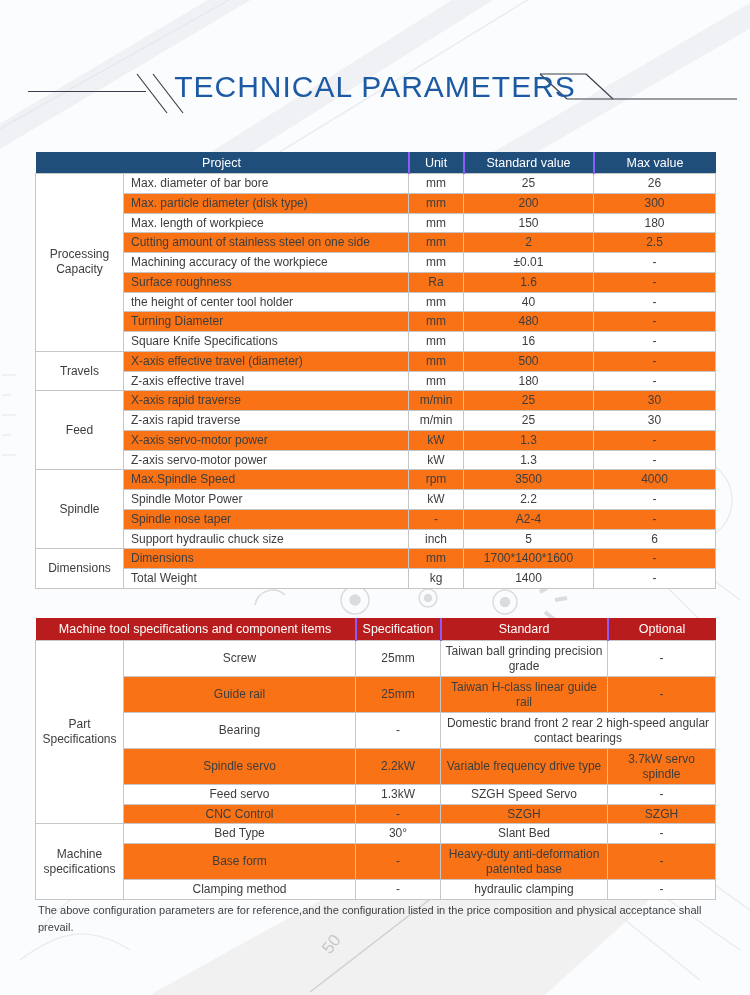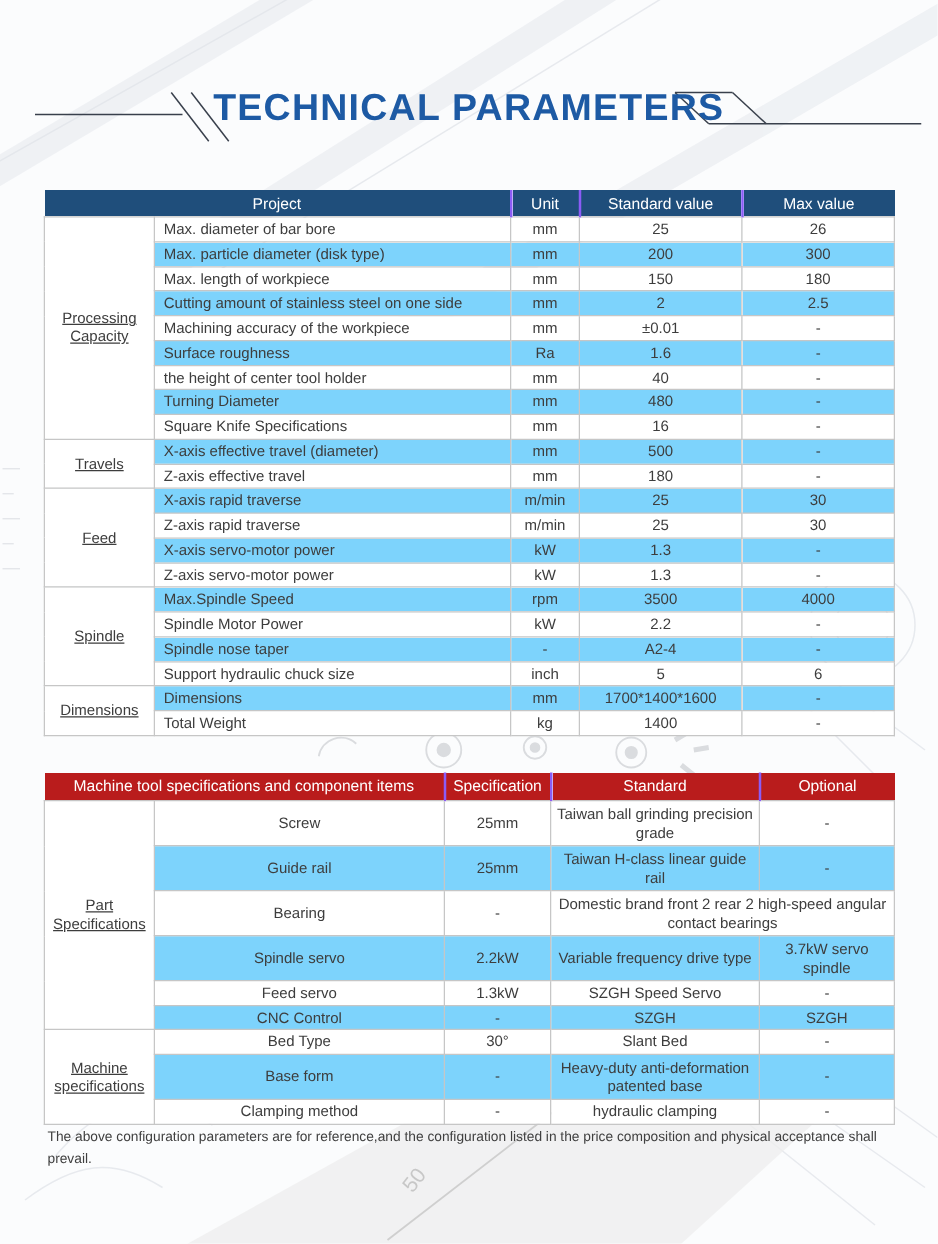--- a/index.html
+++ b/index.html
@@ -10,21 +10,21 @@
     color:#3d3d3d;
   }
   .layer{position:absolute;left:0;top:0;width:750px;height:995px;}
   
   #wm{z-index:0;}
   
   .title-wrap{
     position:absolute;left:0;top:70px;width:750px;text-align:center;z-index:2;
   }
   .title{
-    font-size:30px;font-weight:bold;letter-spacing:1px;color:#1d5aa4;
+    font-size:30px;font-weight:normal;letter-spacing:1px;color:#1d5aa4;
   }
   .decor{position:absolute;left:0;top:0;width:750px;height:140px;z-index:1;}
   
   table{
     border-collapse:collapse;table-layout:fixed;position:absolute;z-index:3;
     background:transparent;
   }
   #table1{left:35px;top:152px;width:680px;}
   #table2{left:35px;top:618px;width:680px;}
   th{
@@ -35,22 +35,22 @@
   #table1 th{background:#1f4e7b;height:21px;}
   #table2 th{background:#b91c1c;height:22px;}
   th:last-child{border-right:none;}
   td{
     border:1px solid #c6c6c6;font-size:12px;color:#3d3d3d;
     text-align:center;vertical-align:middle;padding:0 4px;
     line-height:1.22;overflow:hidden;
   }
   td.left{text-align:left;padding-left:7px;}
   tr.rw td{background:#ffffff;}
-  tr.rg td{background:#7dd3fc;}
-  td.group{background:#ffffff !important;line-height:1.25;text-decoration:underline;}
+  tr.rg td{background:#f97316;}
+  td.group{background:#ffffff !important;line-height:1.25;}
   #table1 tr{height:19.76px;}
   #table2 tr.short{height:19.7px;}
   #table2 tr.tall{height:36px;}
   
   .footer-note{
     position:absolute;left:38px;top:902px;width:678px;z-index:3;
     font-size:11px;line-height:1.55;color:#3f3f3f;
   }
 </style>
 </head>

